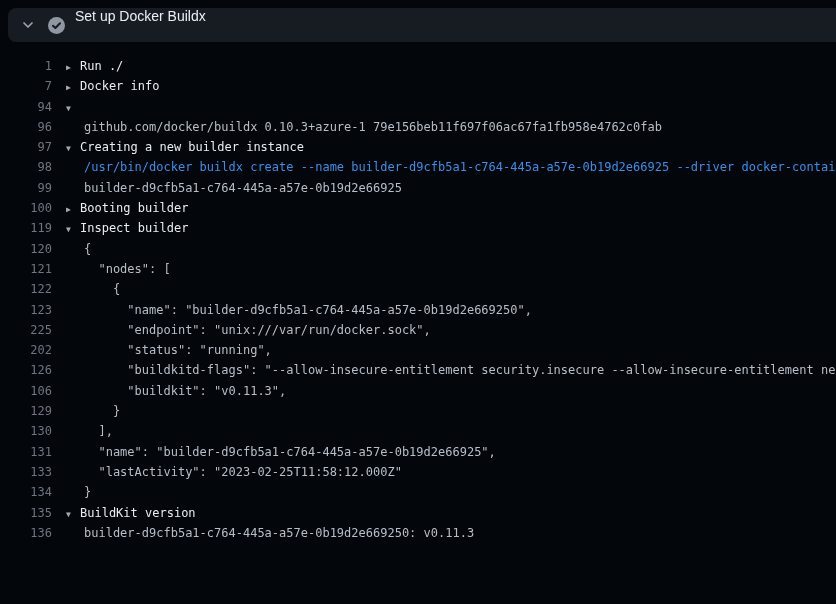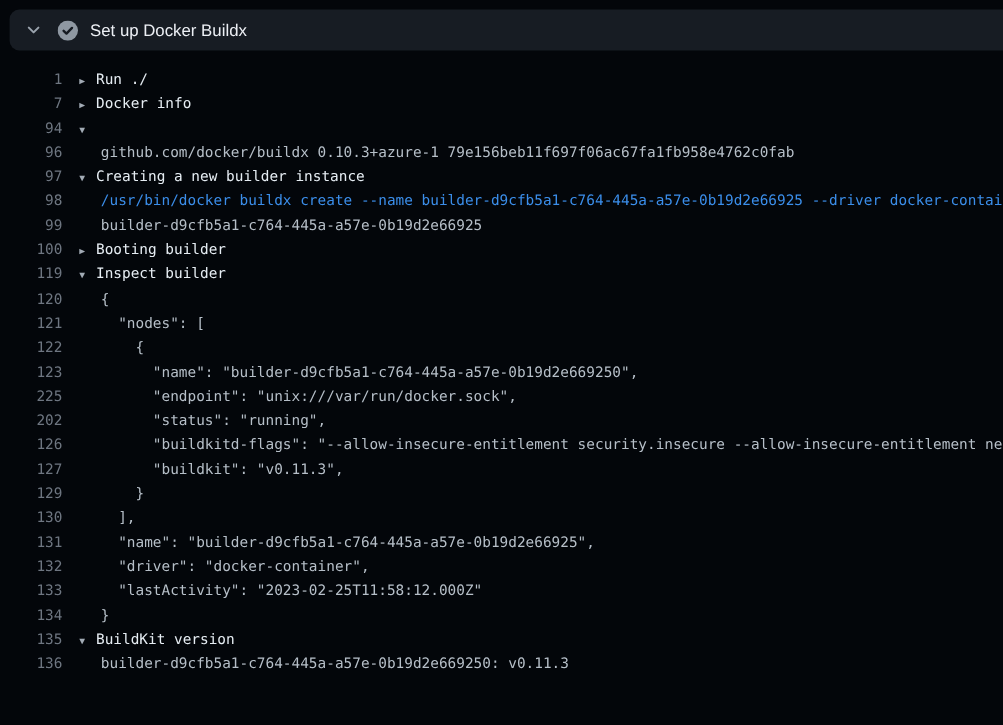--- a/index.html
+++ b/index.html
@@ -19,21 +19,21 @@
   html,body{margin:0;padding:0;}
   body{
     width:836px;height:604px;overflow:hidden;position:relative;
     background:var(--page-bg);
     font-family:"Liberation Sans","DejaVu Sans",sans-serif;
   }
   .step-header{
     position:absolute;left:8px;top:8px;right:0;height:34px;
     background:var(--header-bg);
     border-radius:8px 0 0 8px;
-    display:flex;align-items:center;
+    display:flex;
     cursor:pointer;
   }
   .chev{margin-left:14px;display:flex;align-items:center;flex:none;}
   .status{margin-left:14px;display:flex;align-items:center;flex:none;}
   .step-title{
     margin-left:10px;
     color:var(--title-text);
     font-size:14px;font-weight:400;
     white-space:nowrap;
   }
@@ -92,22 +92,21 @@
     <div class="row"><a class="num">99</a><div class="body plain t-out">builder-d9cfb5a1-c764-445a-a57e-0b19d2e66925</div></div>
     <div class="row"><a class="num">100</a><div class="body group"><span class="marker">▶</span><span>Booting builder</span></div></div>
     <div class="row"><a class="num">119</a><div class="body group"><span class="marker">▼</span><span>Inspect builder</span></div></div>
     <div class="row"><a class="num">120</a><div class="body plain t-out">{</div></div>
     <div class="row"><a class="num">121</a><div class="body plain t-out">  "nodes": [</div></div>
     <div class="row"><a class="num">122</a><div class="body plain t-out">    {</div></div>
     <div class="row"><a class="num">123</a><div class="body plain t-out">      "name": "builder-d9cfb5a1-c764-445a-a57e-0b19d2e669250",</div></div>
     <div class="row"><a class="num">225</a><div class="body plain t-out">      "endpoint": "unix:///var/run/docker.sock",</div></div>
     <div class="row"><a class="num">202</a><div class="body plain t-out">      "status": "running",</div></div>
     <div class="row"><a class="num">126</a><div class="body plain t-out">      "buildkitd-flags": "--allow-insecure-entitlement security.insecure --allow-insecure-entitlement network.host",</div></div>
-    <div class="row"><a class="num">127</a><div class="body plain t-out">      "buildkit": "v0.11.3",</div></div>
+    <div class="row"><a class="num">106</a><div class="body plain t-out">      "buildkit": "v0.11.3",</div></div>
     <div class="row"><a class="num">129</a><div class="body plain t-out">    }</div></div>
     <div class="row"><a class="num">130</a><div class="body plain t-out">  ],</div></div>
     <div class="row"><a class="num">131</a><div class="body plain t-out">  "name": "builder-d9cfb5a1-c764-445a-a57e-0b19d2e66925",</div></div>
-    <div class="row"><a class="num">132</a><div class="body plain t-out">  "driver": "docker-container",</div></div>
     <div class="row"><a class="num">133</a><div class="body plain t-out">  "lastActivity": "2023-02-25T11:58:12.000Z"</div></div>
     <div class="row"><a class="num">134</a><div class="body plain t-out">}</div></div>
     <div class="row"><a class="num">135</a><div class="body group"><span class="marker">▼</span><span>BuildKit version</span></div></div>
     <div class="row"><a class="num">136</a><div class="body plain t-out">builder-d9cfb5a1-c764-445a-a57e-0b19d2e669250: v0.11.3</div></div>
   </div>
 
 </body></html>

